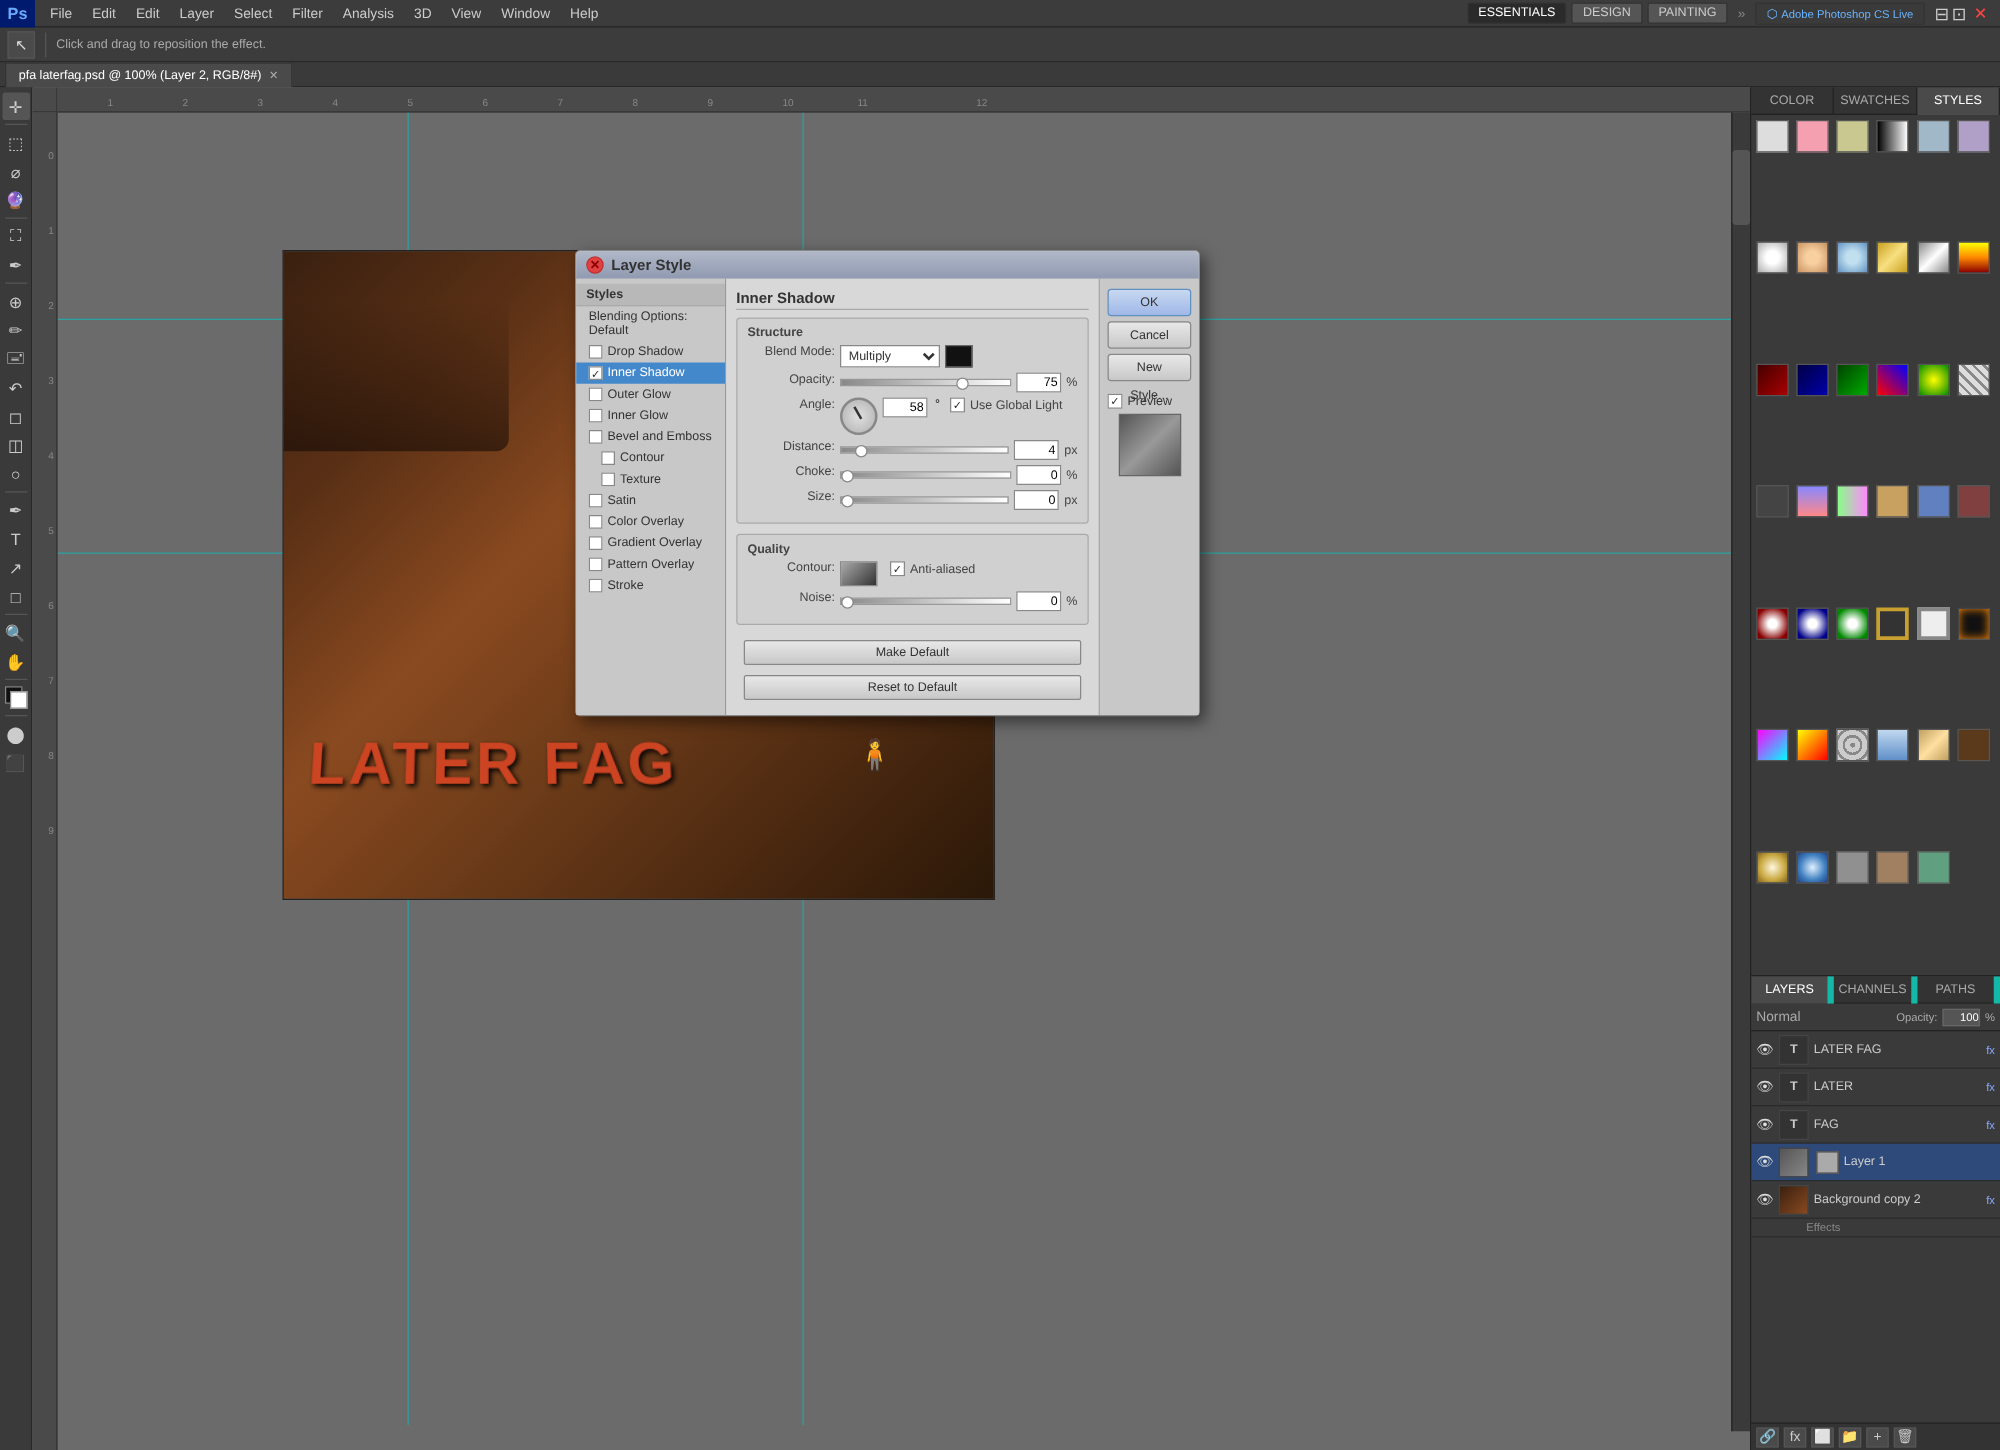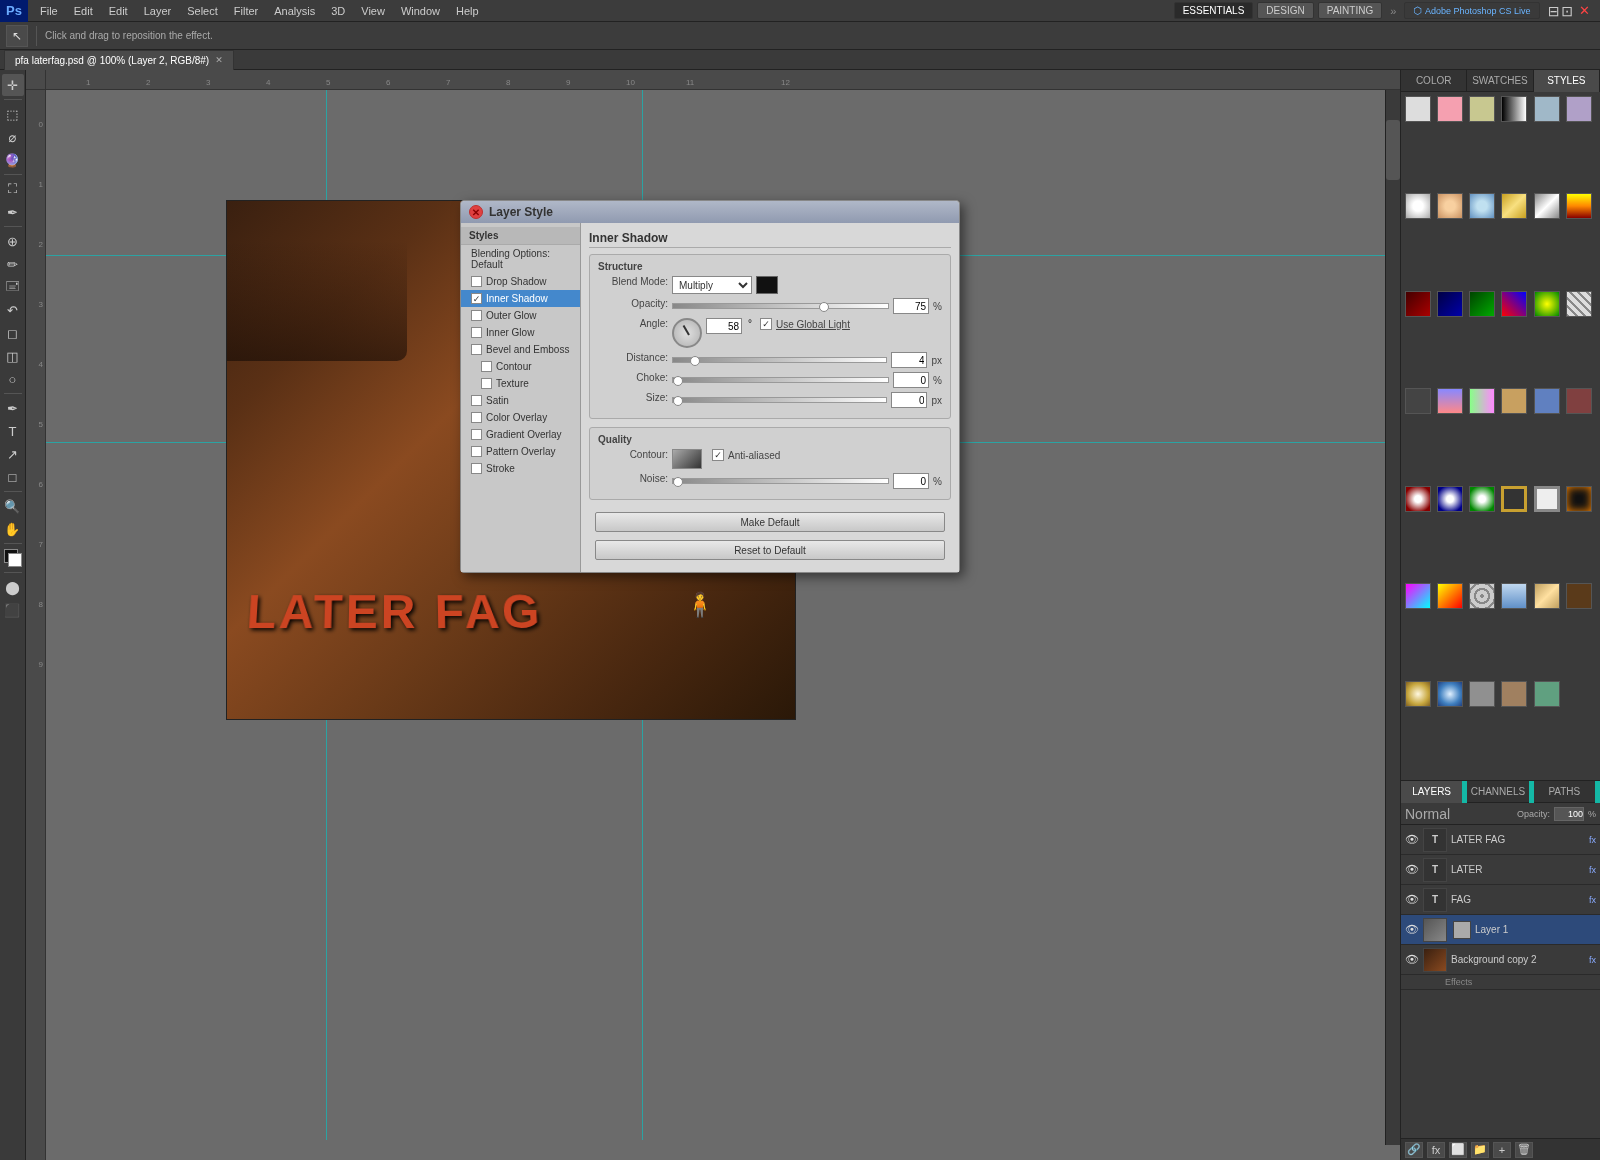--- a/index.html
+++ b/index.html
@@ -594,21 +594,21 @@
       <div class="style-swatch" style="background:#60a080;"></div>
     </div>
 
     <div id="layers-panel">
       <div id="layers-panel-tabs">
         <div class="layers-tab active">LAYERS</div>
         <div class="layers-tab">CHANNELS</div>
         <div class="layers-tab">PATHS</div>
       </div>
       <div style="height:22px;background:#3a3a3a;border-bottom:1px solid #222;display:flex;align-items:center;padding:0 4px;gap:4px;">
-        <span style="font-size:14px;color:#aaa;">Normal</span>
+        <span style="font-size:11px;color:#aaa;">Normal</span>
         <span style="flex:1;"></span>
         <span style="font-size:9px;color:#aaa;">Opacity:</span>
         <input type="text" value="100" style="width: 30px; height: 14px; font-size: 9px; background: rgb(85, 85, 85); border: 1px solid rgb(102, 102, 102); color: rgb(255, 255, 255); text-align: right;">
         <span style="font-size:9px;color:#aaa;">%</span>
       </div>
       <div id="layers-content">
 
         <div class="layer-row">
           <span class="layer-visibility">👁</span>
           <div class="layer-thumb" style="background:#333;display:flex;align-items:center;justify-content:center;">
@@ -757,21 +757,21 @@
 
         <div class="dialog-row">
           <span class="dialog-label">Angle:</span>
           <div class="angle-dial">
             <div class="angle-indicator"></div>
           </div>
           <input class="dialog-input" type="text" value="58" style="">
           <span style="font-size:10px;margin-left:2px;">°</span>
           <div class="dialog-checkbox-row" style="margin-left:4px;">
             <div class="check-box checked"></div>
-            <span style="font-size:10px;color:#444;text-decoration:underline;">Use Global Light</span>
+            <span style="font-size:10px;color:#444;">Use Global Light</span>
           </div>
         </div>
 
         <div class="dialog-row">
           <span class="dialog-label">Distance:</span>
           <div class="dialog-slider-container">
             <div class="dialog-slider">
               <div class="dialog-slider-thumb" style="left: 8%;"></div>
             </div>
             <input class="dialog-input" type="text" value="4" style="">
@@ -825,14 +825,26 @@
           </div>
         </div>
       </div>
 
       <div class="dialog-bottom-row">
         <button class="bottom-btn">Make Default</button>
         <button class="bottom-btn">Reset to Default</button>
       </div>
     </div>
 
+    <div class="dialog-actions">
+      <button class="dialog-btn primary">OK</button>
+      <button class="dialog-btn">Cancel</button>
+      <button class="dialog-btn">New Style...</button>
+      <div style="margin-top: 6px;">
+        <div class="preview-check">
+          <div class="check-box checked"></div>
+          <span style="font-size:10px;color:#333;">Preview</span>
+        </div>
+        <div class="preview-thumb"></div>
+      </div>
+    </div>
   </div>
 </div>
 
 </body></html>

